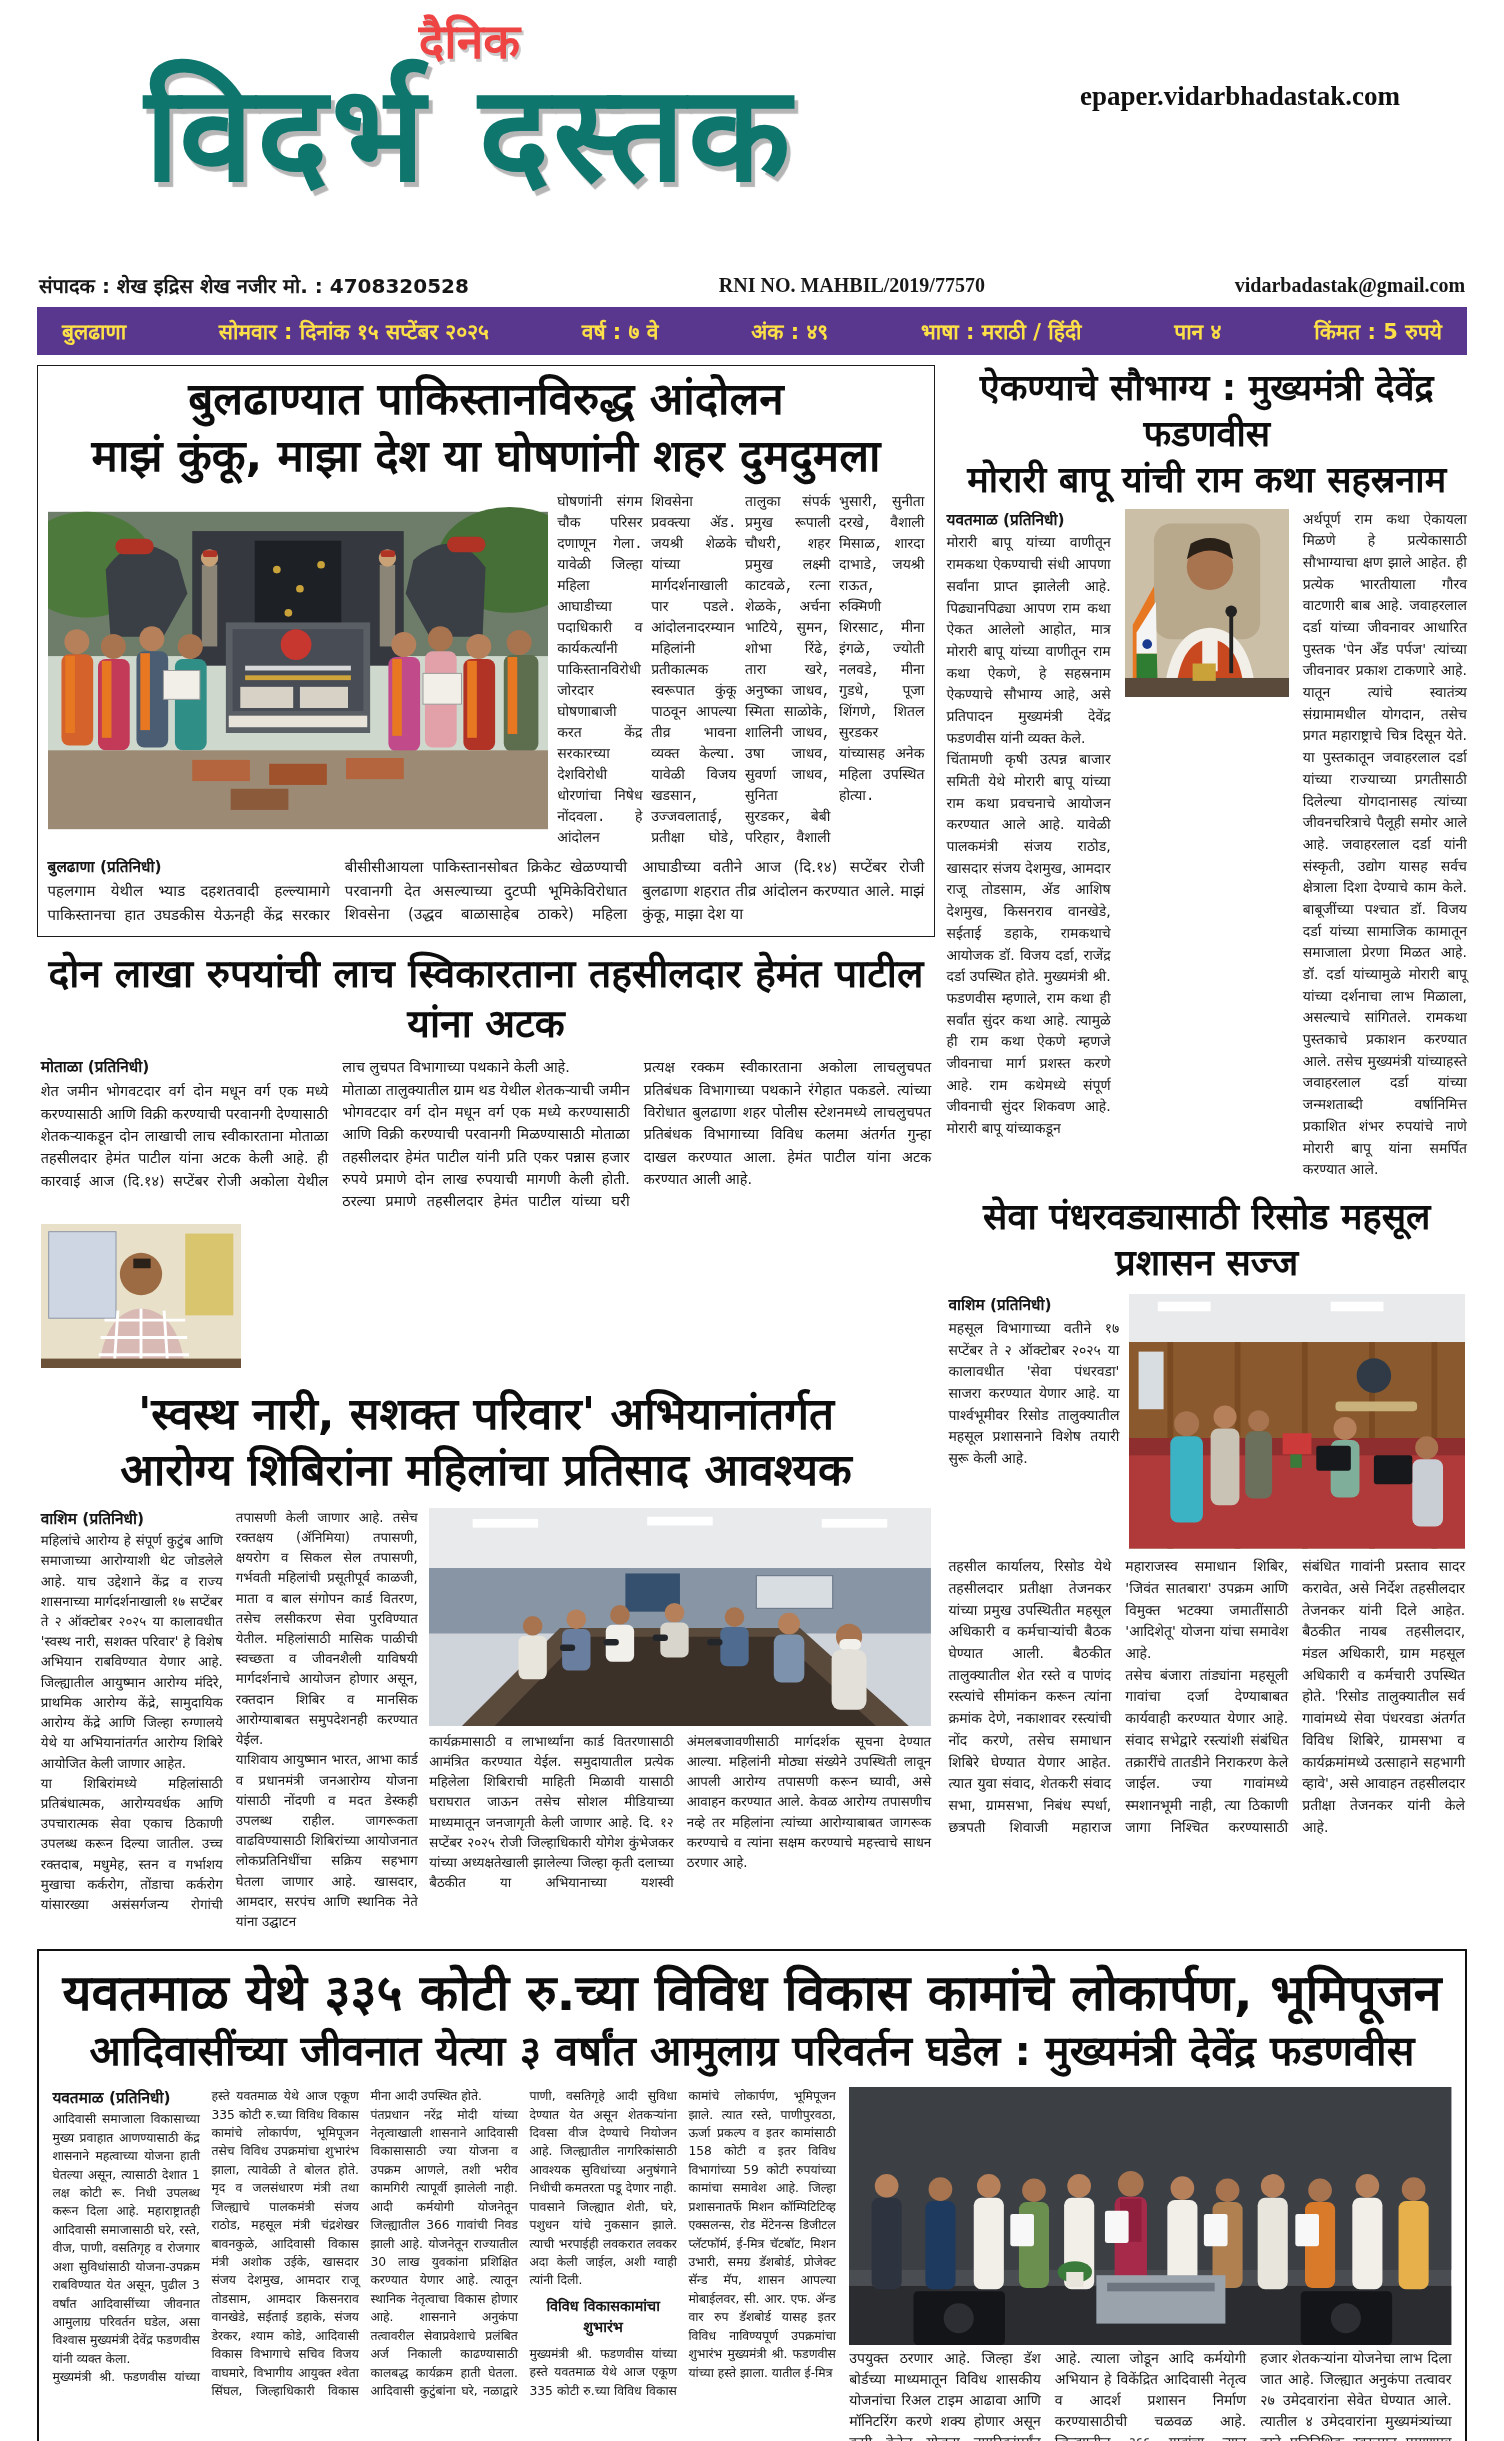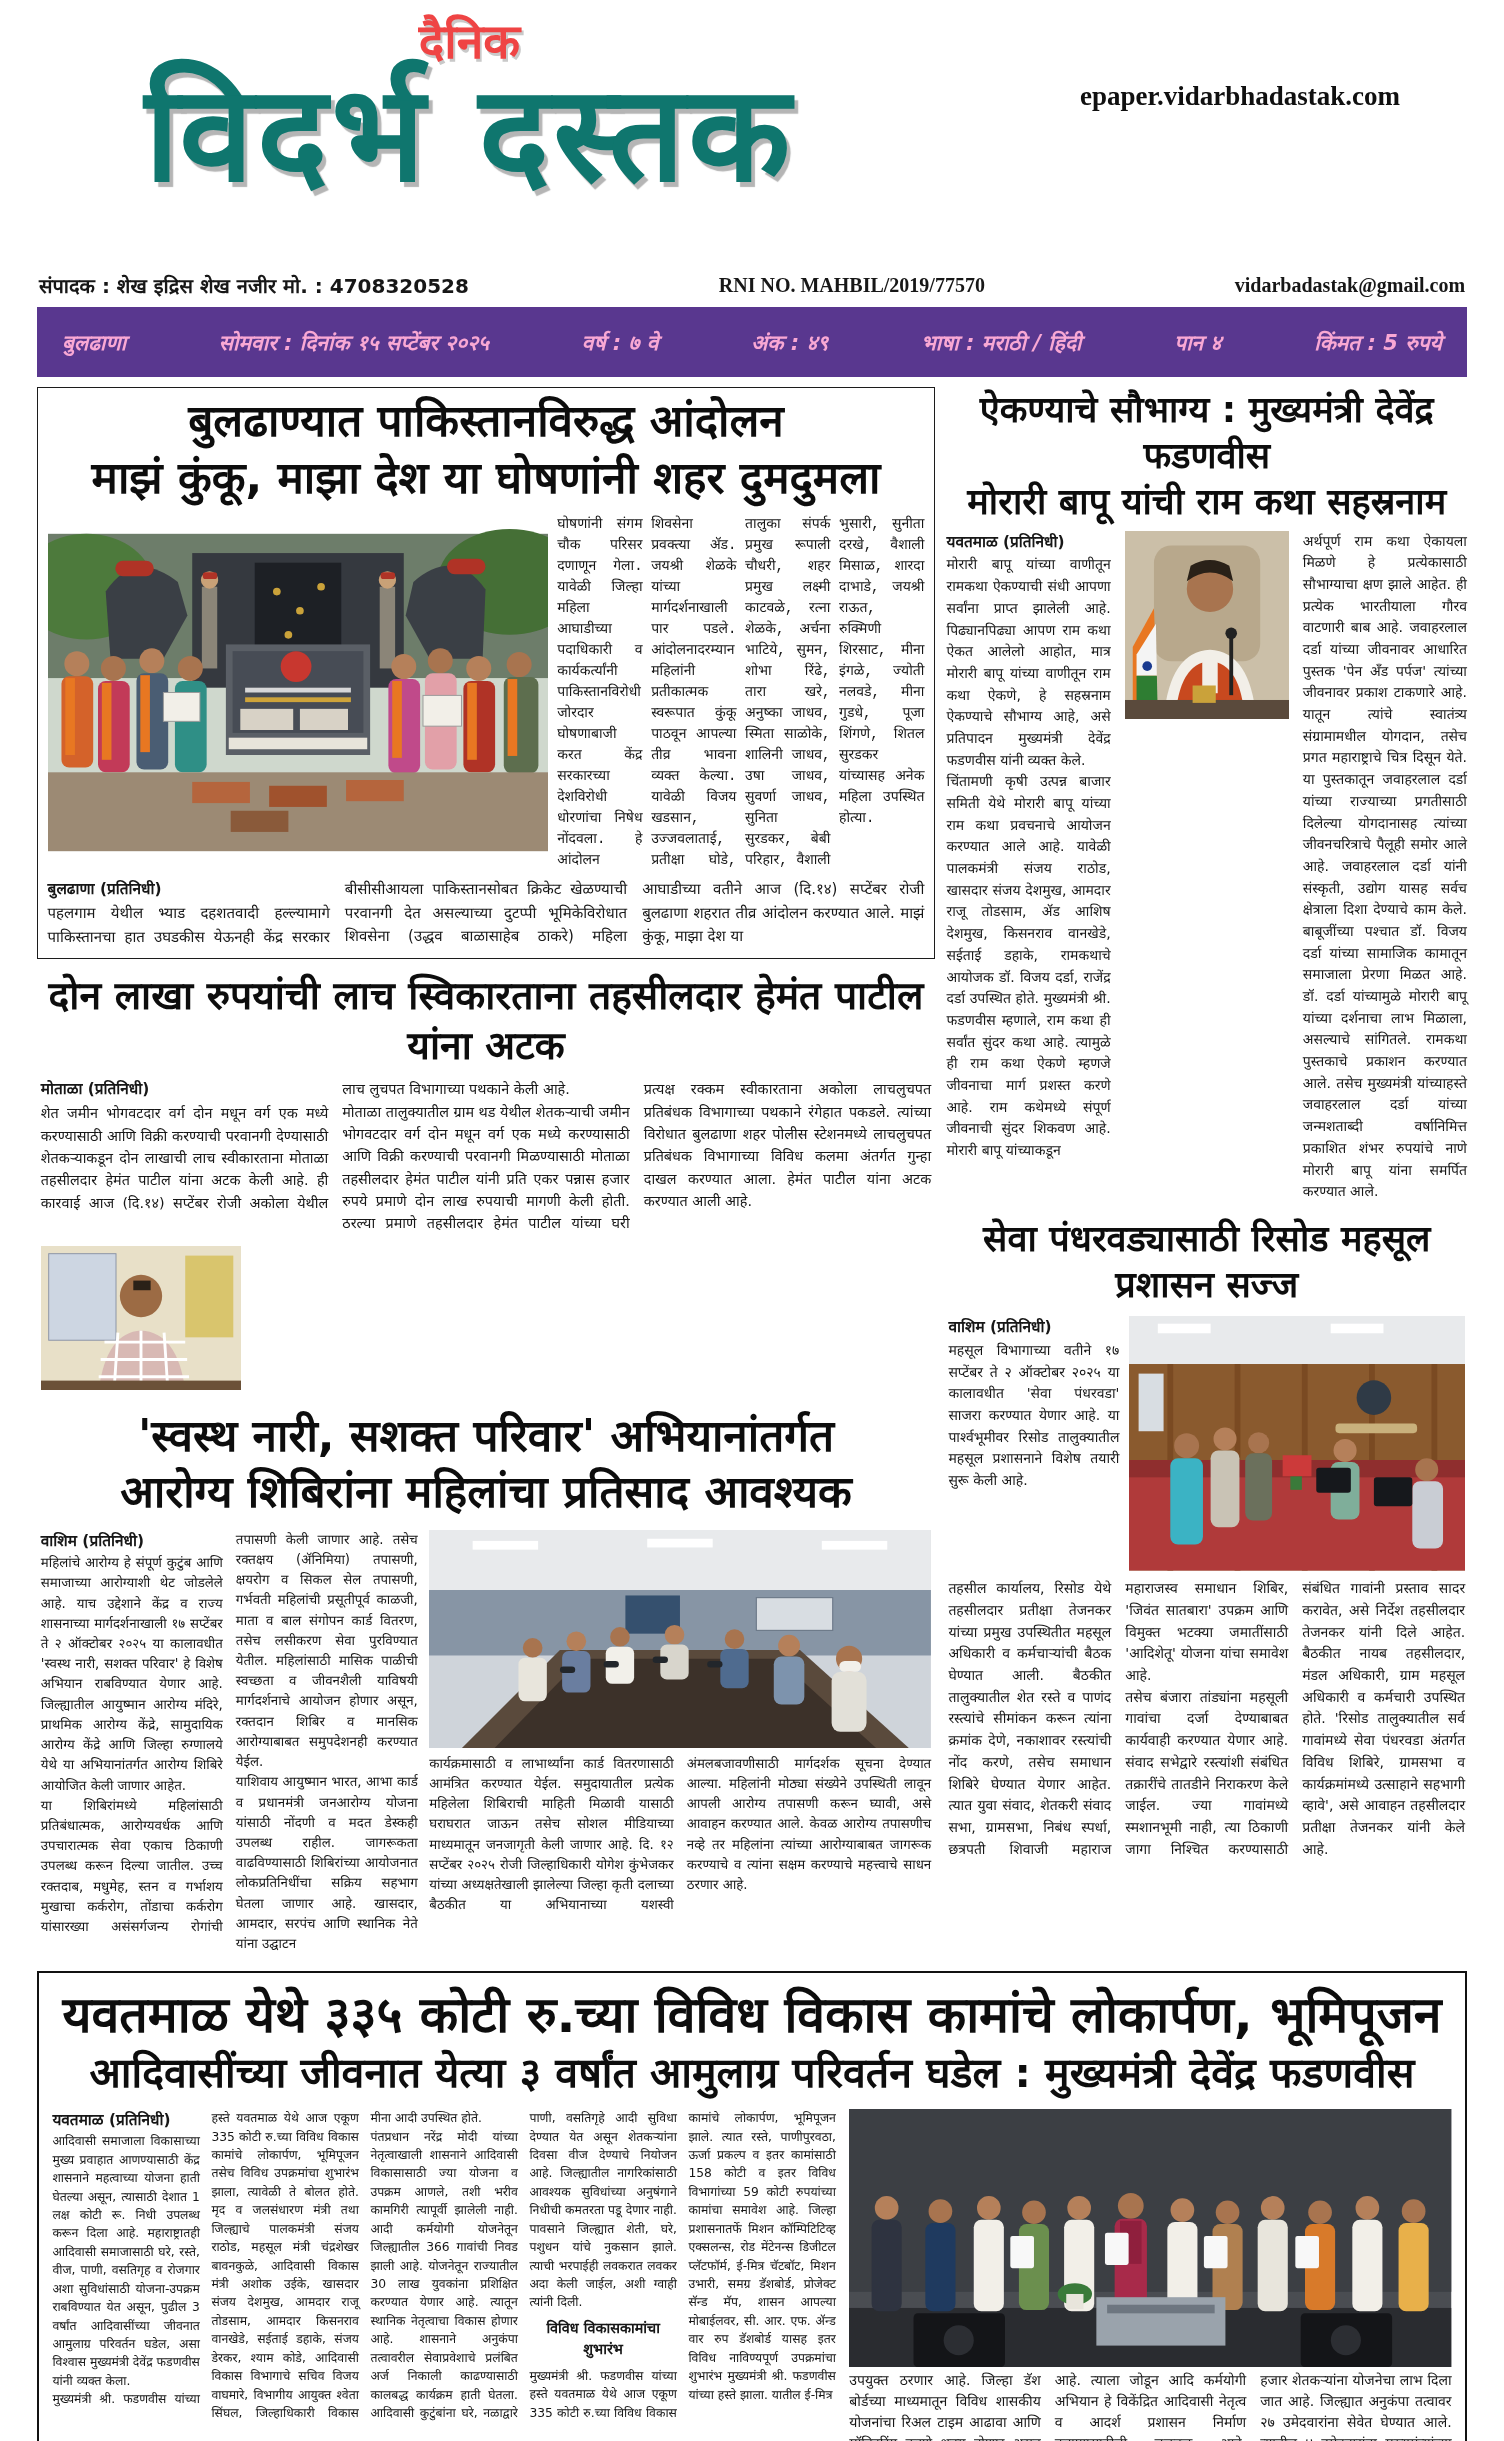--- a/index.html
+++ b/index.html
@@ -10,22 +10,22 @@
   .logo{width:865px;text-align:center;padding-top:5.8px;}
   .logo-top{font-size:48px;font-weight:700;color:#ef4444;text-shadow:1.9px 2.9px 0 #c9c9c9;line-height:1;}
   .logo-main{font-size:133px;font-weight:800;color:#0f766e;letter-spacing:3.8px;line-height:1.05;
              text-shadow:3.8px 4.8px 1px #b5b5b5;}
   .site-url{position:absolute;right:67px;top:69px;font-size:27px;font-weight:bold;
             font-family:"Liberation Serif","DejaVu Serif",serif;color:#101010;}
   
   .infobar{display:flex;justify-content:space-between;align-items:center;font-size:20px;font-weight:bold;
            padding:3.8px 1.9px 7.7px 1.9px;}
   .infobar .rni,.infobar .email{font-family:"Liberation Serif","DejaVu Serif",serif;}
-  .purplebar{background:#59378f;color:#f9a8d4;display:flex;justify-content:space-between;align-items:center;
-             min-height:46px;padding:12px 25px;font-size:21px;font-weight:bold;font-style:italic;}
+  .purplebar{background:#59378f;color:#fde047;display:flex;justify-content:space-between;align-items:center;
+             min-height:46px;padding:1px 25px;font-size:21px;font-weight:bold;}
   .purplebar span{white-space:nowrap;}
   
   .cols{display:grid;grid-template-columns:898px 1fr;column-gap:11.5px;margin-top:9.6px;}
   .story{box-sizing:border-box;}
   .box{border:1.9px solid #1c1c1c;padding:5.8px 9.6px 9.6px 9.6px;}
   .hl{font-weight:800;text-align:center;color:#0d0d0d;line-height:1.28;}
   .hl-xl{font-size:44px;}
   .hl-l{font-size:39px;}
   .hl-m{font-size:36px;}
   .byline{font-weight:800;font-size:15.4px;margin-bottom:1.9px;}

